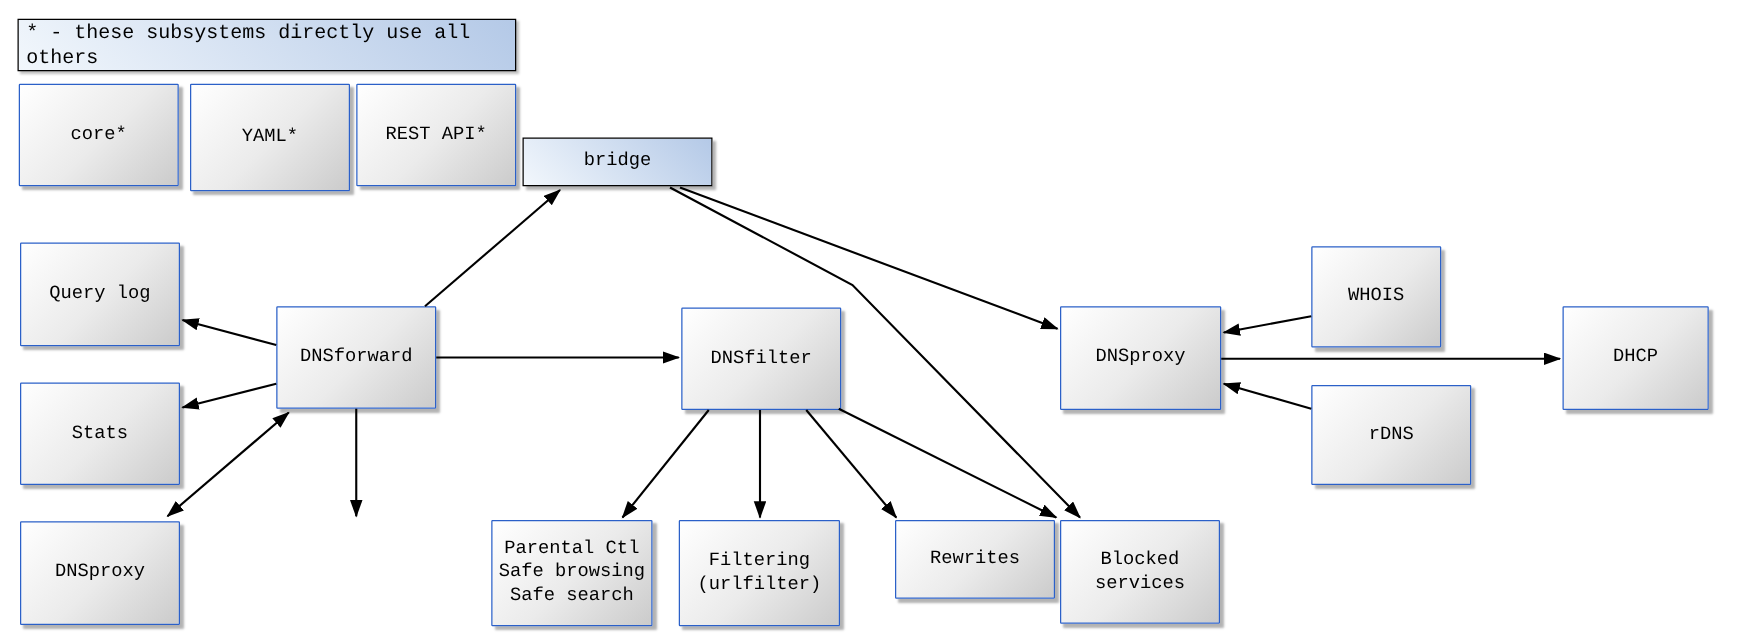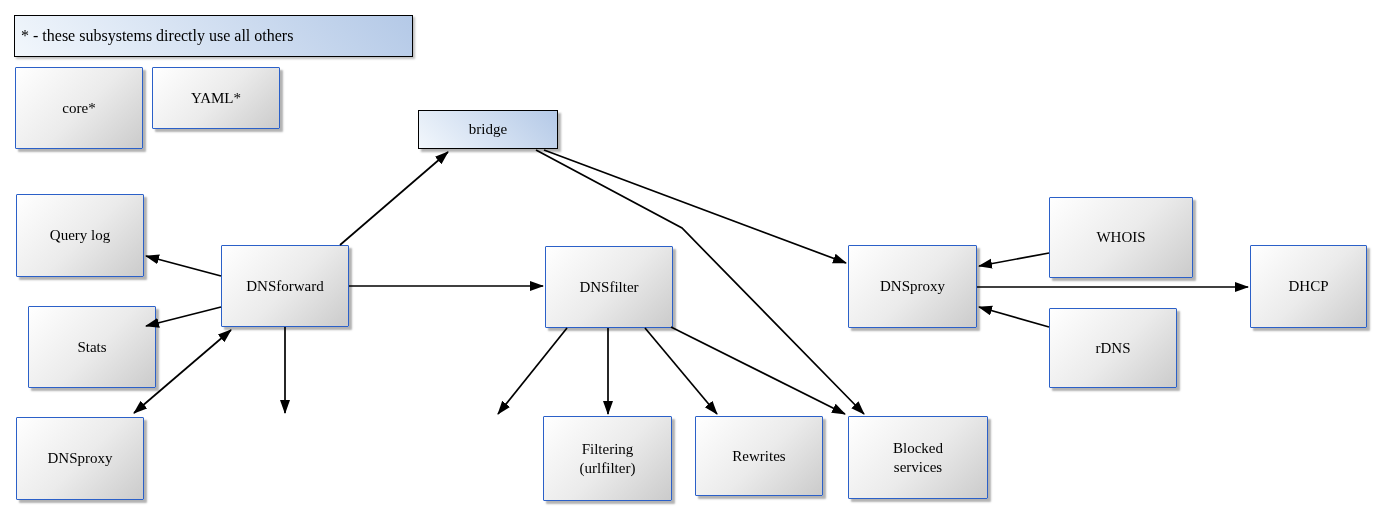--- a/index.html
+++ b/index.html
@@ -1,18 +1,18 @@
 <!DOCTYPE html>
 <html style="--border: #2b60c8; --fill-top: #ffffff; --fill-bottom: #cbcbcb; --accent-border: #000000; --accent-light: #f2f7fc; --accent-dark: #b4c9e7; --edge: #000000; --text: #000000; --bg: #ffffff;"><head>
 <meta charset="utf-8">
 <style>
   html,body{margin:0;padding:0;background:#ffffff;}
   #canvas{
     position:relative;width:1393px;height:514px;overflow:hidden;
-    font-family:Liberation Serif, serif;
+    font-family:Liberation Mono, monospace;
     color:var(--text,#000);background:var(--bg,#fff);
   }
   #edge-layer{position:absolute;left:0;top:0;z-index:5;pointer-events:none;}
   #node-layer{position:absolute;left:0;top:0;width:100%;height:100%;z-index:1;}
   .node{
     position:absolute;box-sizing:border-box;
     display:flex;align-items:center;justify-content:center;
     text-align:center;white-space:pre-line;
     font-size:15px;line-height:1.25;
   }
@@ -59,30 +59,34 @@
       <polyline points="608,328 608,414" class="edge" marker-end="url(#arrow)"></polyline>
       <polyline points="645,328 717,414" class="edge" marker-end="url(#arrow)"></polyline>
       <polyline points="671,327 845,414" class="edge" marker-end="url(#arrow)"></polyline>
       <polyline points="1049,253 979,266" class="edge" marker-end="url(#arrow)"></polyline>
       <polyline points="1049,327 979,307" class="edge" marker-end="url(#arrow)"></polyline>
       <polyline points="977,287 1248,287" class="edge" marker-end="url(#arrow)"></polyline>
     </svg>
   <div id="node-layer">
       <div class="node banner" style="left: 14px; top: 15px; width: 399px; height: 42px;">* - these subsystems directly use all others</div>
       <div class="node subsystem" style="left: 15px; top: 67px; width: 128px; height: 82px;">core*</div>
-      <div class="node subsystem" style="left: 152px; top: 67px; width: 128px; height: 62px;">YAML*</div>
-      <div class="node bridge" style="left: 418px; top: 110px; width: 140px; height: 39px; text-align: center;">bridge</div>
+      <div class="node subsystem" style="left: 152px; top: 67px; width: 128px; height: 86px;">YAML*</div>
+      <div class="node subsystem" style="left: 285px; top: 67px; width: 128px; height: 82px;">REST API*</div>
+      <div class="node bridge" style="left: 418px; top: 110px; width: 152px; height: 39px; text-align: center;">bridge</div>
       <div class="node subsystem" style="left: 16px; top: 194px; width: 128px; height: 83px;">Query log</div>
-      <div class="node subsystem" style="left: 16px; top: 306px; width: 128px; height: 82px; margin-left: 12px;">Stats</div>
+      <div class="node subsystem" style="left: 16px; top: 306px; width: 128px; height: 82px;">Stats</div>
       <div class="node subsystem" style="left: 16px; top: 417px; width: 128px; height: 83px;">DNSproxy</div>
       <div class="node subsystem" style="left: 221px; top: 245px; width: 128px; height: 82px;">DNSforward</div>
       <div class="node subsystem" style="left: 545px; top: 246px; width: 128px; height: 82px;">DNSfilter</div>
+      <div class="node subsystem" style="left: 393px; top: 416px; width: 129px; height: 85px;">Parental Ctl
+Safe browsing
+Safe search</div>
       <div class="node subsystem" style="left: 543px; top: 416px; width: 129px; height: 85px;">Filtering
 (urlfilter)</div>
-      <div class="node subsystem" style="left: 695px; top: 416px; width: 128px; height: 80px;">Rewrites</div>
-      <div class="node subsystem" style="left: 848px; top: 416px; width: 140px; height: 83px; text-align: center;">Blocked
+      <div class="node subsystem" style="left: 716px; top: 416px; width: 128px; height: 63px;">Rewrites</div>
+      <div class="node subsystem" style="left: 848px; top: 416px; width: 128px; height: 83px; text-align: center;">Blocked
 services</div>
       <div class="node subsystem" style="left: 848px; top: 245px; width: 129px; height: 83px;">DNSproxy</div>
-      <div class="node subsystem" style="left: 1049px; top: 197px; width: 144px; height: 81px;">WHOIS</div>
+      <div class="node subsystem" style="left: 1049px; top: 197px; width: 104px; height: 81px;">WHOIS</div>
       <div class="node subsystem" style="left: 1049px; top: 308px; width: 128px; height: 80px;">rDNS</div>
       <div class="node subsystem" style="left: 1250px; top: 245px; width: 117px; height: 83px;">DHCP</div>
     </div>
 </div>
 
 </body></html>

